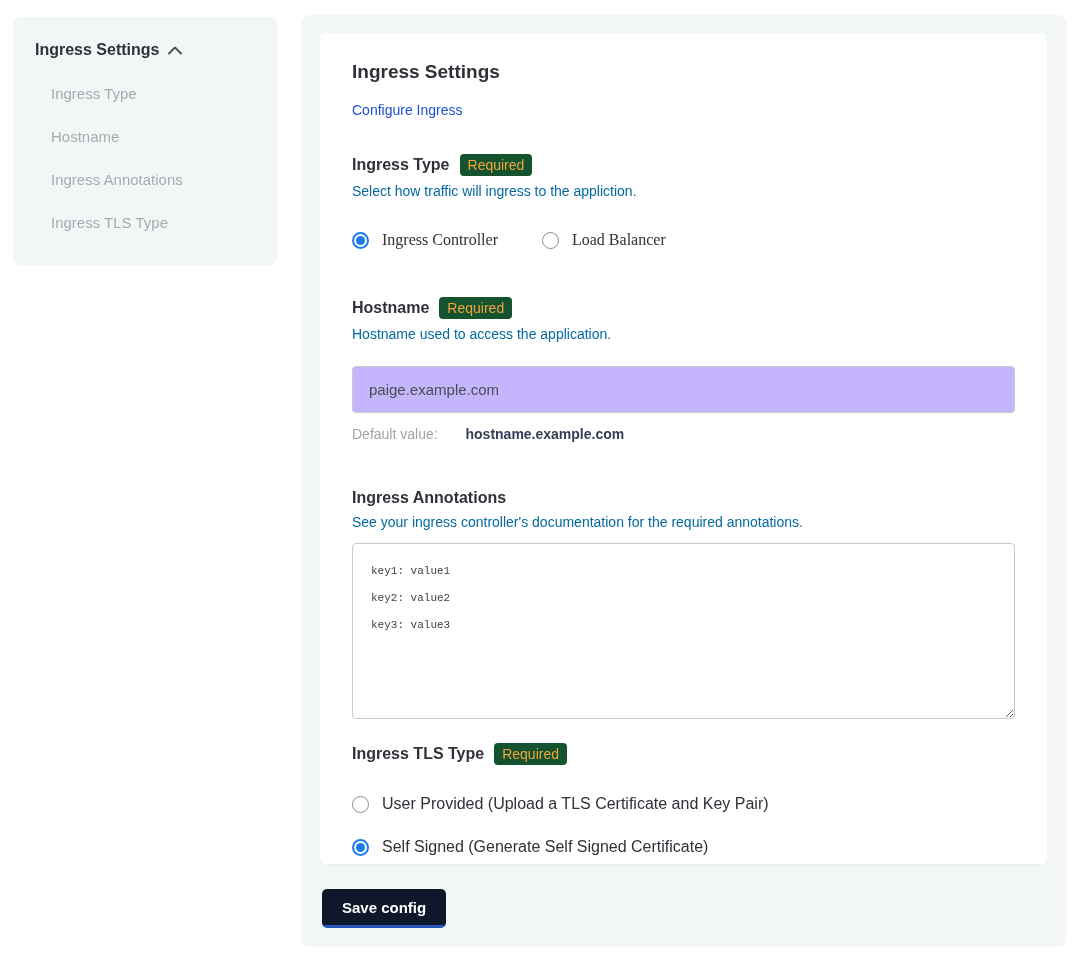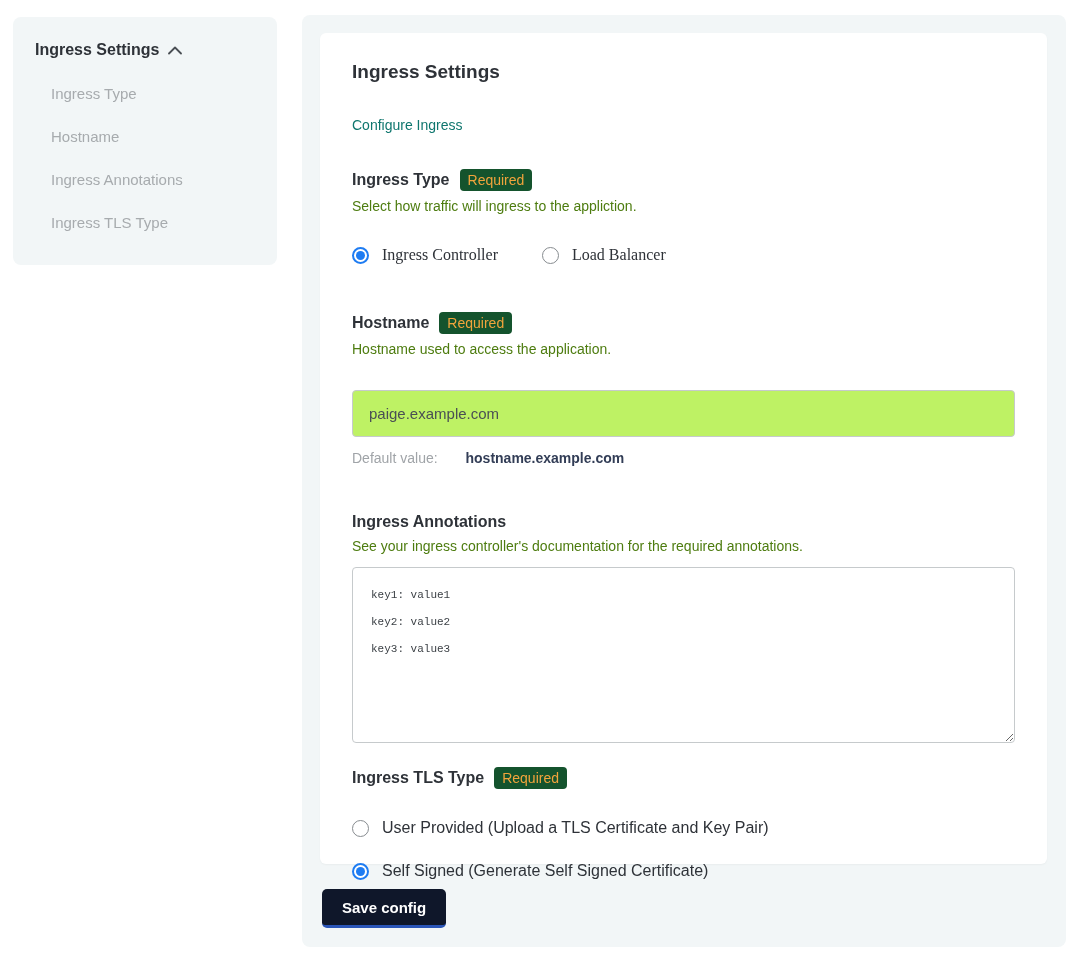--- a/index.html
+++ b/index.html
@@ -36,29 +36,29 @@
     background: #f2f6f7; border-radius: 8px;
   }
   .card {
     position: absolute; left: 18px; top: 18px;
     width: 727px; height: 831px;
     background: #ffffff; border-radius: 6px;
     padding: 28px 32px;
     box-shadow: 0 1px 2px rgba(0,0,0,0.04);
   }
   .card-title { margin: 0; font-size: 19px; font-weight: 700; color: #2e3238; }
-  .card-subtitle { margin: 34px 0 0; font-size: 14px; color: #0f766e; }
+  .card-subtitle { margin: 19px 0 0; font-size: 14px; color: #1d4ed8; }
 
   .field-label-row { display: flex; align-items: center; gap: 10px; }
   .field-label { font-size: 16px; font-weight: 700; color: #2e3238; }
   .badge {
     background: #14532d; color: #f2a43c;
     font-size: 14px; padding: 3px 8px; border-radius: 4px;
   }
-  .field-help { margin-top: 7px; font-size: 14px; color: #4d7c0f; }
+  .field-help { margin-top: 7px; font-size: 14px; color: #0369a1; }
 
   .sec-ingress-type { margin-top: 36px; }
   .sec-hostname     { margin-top: 48px; }
   .sec-annotations  { margin-top: 47px; }
   .sec-tls          { margin-top: 20px; }
 
   .radio-row-h { display: flex; gap: 44px; margin-top: 32px; font-family: Liberation Serif, serif; }
   .radio-col   { display: flex; flex-direction: column; gap: 25px; margin-top: 30px; }
   .radio-item  { display: flex; align-items: center; gap: 13px; font-size: 16px; color: #2e3238; cursor: pointer; }
   .radio {
@@ -66,24 +66,24 @@
     border: 1px solid #878c90; border-radius: 50%; background: #fff;
     position: relative;
   }
   .radio.checked { border: 2px solid #1e7cf2; }
   .radio.checked::after {
     content: ""; position: absolute; left: 2px; top: 2px; right: 2px; bottom: 2px;
     border-radius: 50%; background: #1e7cf2;
   }
 
   .text-input {
-    margin-top: 33px; width: 100%; height: 47px;
+    margin-top: 24px; width: 100%; height: 47px;
     border: 1px solid #c6cacc; border-radius: 4px;
     padding: 0 16px; font-size: 15px; color: #4a4f54;
-    font-family: "Liberation Sans", sans-serif; background: #bef264; outline: none;
+    font-family: "Liberation Sans", sans-serif; background: #c4b5fd; outline: none;
   }
   .default-line { margin-top: 13px; font-size: 14px; color: #a0a4a8; }
   .default-line strong { color: #323d56; font-weight: 700; padding-left: 24px; }
 
   .anno-textarea {
     margin-top: 13px; width: 100%; height: 176px;
     border: 1px solid #c6cacc; border-radius: 4px;
     padding: 14px 18px;
     font-family: "Liberation Mono", monospace;
     font-size: 11px; line-height: 27px; color: #3a3f44;

